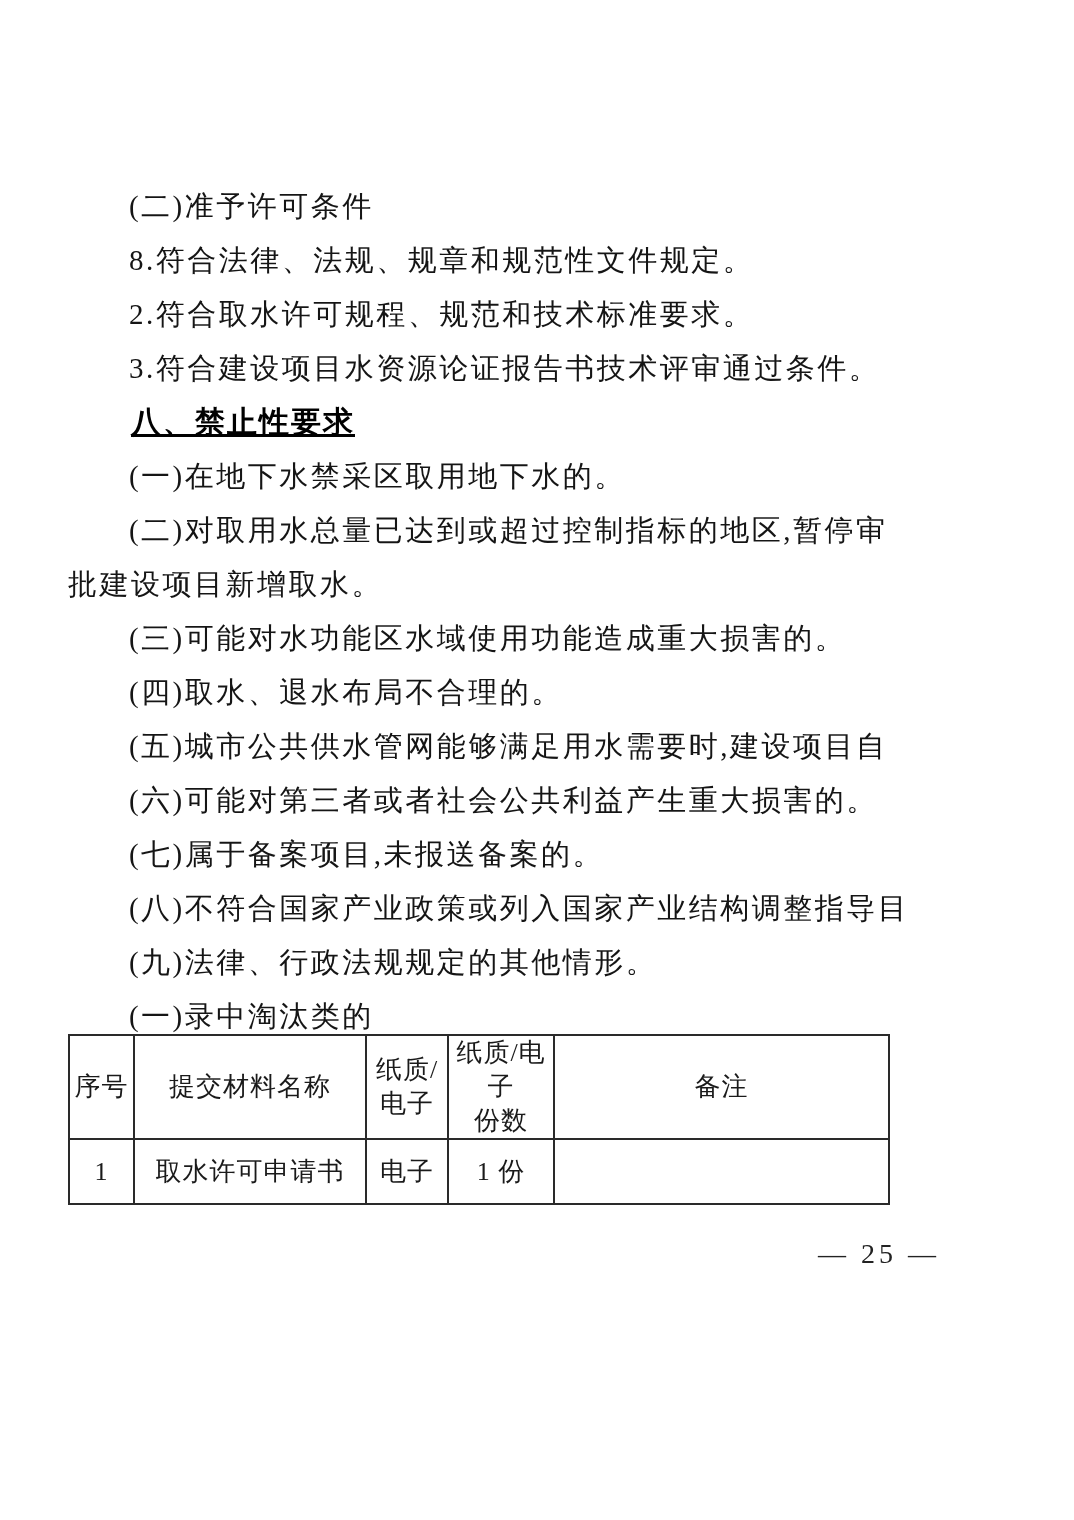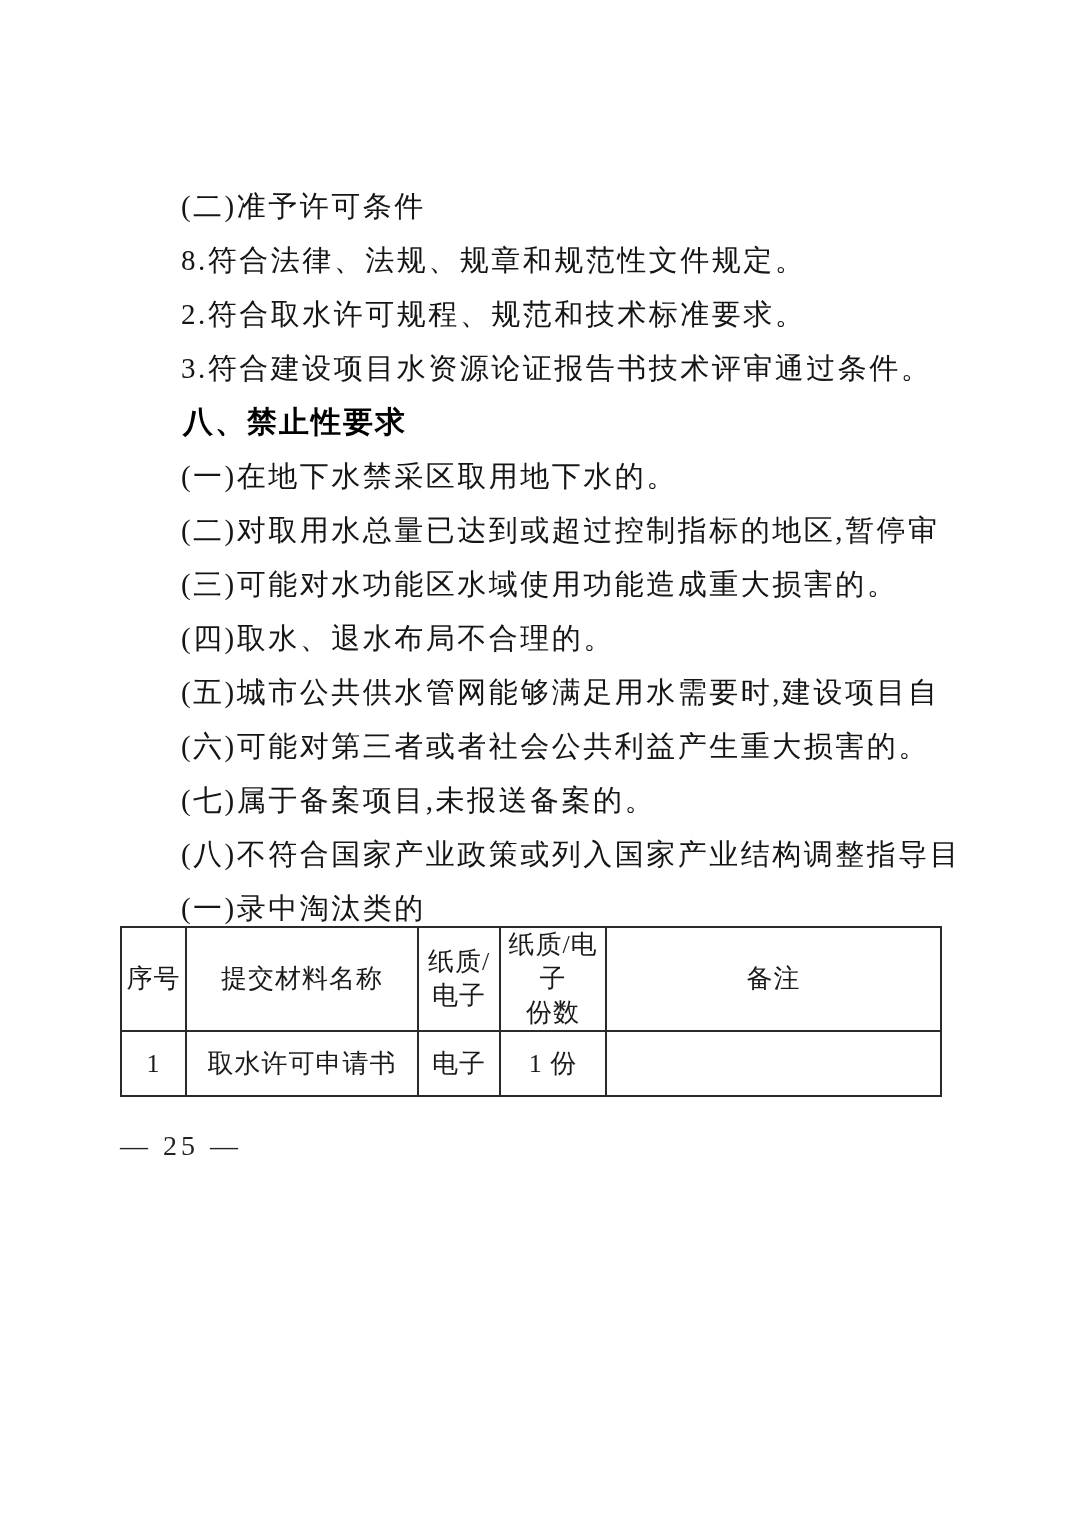--- a/index.html
+++ b/index.html
@@ -13,39 +13,40 @@
     position: relative;
     font-family: "Liberation Serif", serif;
     color: #151515;
     overflow: hidden;
   }
   .page {
     position: absolute;
     top: 0; left: 0;
     width: 1074px;
     height: 1520px;
-    padding: 179px 128px 0 120px;
+    padding: 179px 128px 0 68px;
     box-sizing: border-box;
   }
   .doc-line {
     font-size: 29px;
     line-height: 54px;
     letter-spacing: 2.5px;
     white-space: nowrap;
     text-indent: 2.1em;
   }
   .doc-line.cont {
     text-indent: 0;
   }
   .doc-line.heading {
     font-family: "Liberation Sans", sans-serif;
     font-weight: bold;
     font-size: 30px;
     letter-spacing: 2px;
     color: #000000;
+    text-decoration: underline;
   }
   table.materials {
     width: 820px;
     margin-top: -9px;
     border-collapse: collapse;
     table-layout: fixed;
     font-size: 26px;
     color: #1a1a1a;
   }
   table.materials th,
@@ -65,47 +66,49 @@
   table.materials td {
     height: 63px;
   }
   .col-index   { width: 65px;  }
   .col-name    { width: 232px; }
   .col-medium  { width: 82px;  }
   .col-copies  { width: 106px; }
   .col-note    { width: 335px; }
   .page-number {
     margin-top: 34px;
-    text-align: left;
+    text-align: right;
     padding-right: 6px;
     font-size: 28px;
     line-height: 30px;
     letter-spacing: 4px;
     color: #222222;
   }
 </style>
 </head>
 <body>
 
 <div class="page">
 
   <div class="doc-line">(二)准予许可条件</div>
   <div class="doc-line">8.符合法律、法规、规章和规范性文件规定。</div>
   <div class="doc-line">2.符合取水许可规程、规范和技术标准要求。</div>
   <div class="doc-line">3.符合建设项目水资源论证报告书技术评审通过条件。</div>
 
   <div class="doc-line heading">八、禁止性要求</div>
   <div class="doc-line">(一)在地下水禁采区取用地下水的。</div>
   <div class="doc-line">(二)对取用水总量已达到或超过控制指标的地区,暂停审</div>
+  <div class="doc-line cont">批建设项目新增取水。</div>
   <div class="doc-line">(三)可能对水功能区水域使用功能造成重大损害的。</div>
   <div class="doc-line">(四)取水、退水布局不合理的。</div>
   <div class="doc-line">(五)城市公共供水管网能够满足用水需要时,建设项目自</div>
   <div class="doc-line">(六)可能对第三者或者社会公共利益产生重大损害的。</div>
   <div class="doc-line">(七)属于备案项目,未报送备案的。</div>
   <div class="doc-line">(八)不符合国家产业政策或列入国家产业结构调整指导目</div>
+  <div class="doc-line">(九)法律、行政法规规定的其他情形。</div>
 
   <div class="doc-line">(一)录中淘汰类的</div>
 
   <table class="materials">
     <colgroup>
       <col class="col-index">
       <col class="col-name">
       <col class="col-medium">
       <col class="col-copies">
       <col class="col-note">

